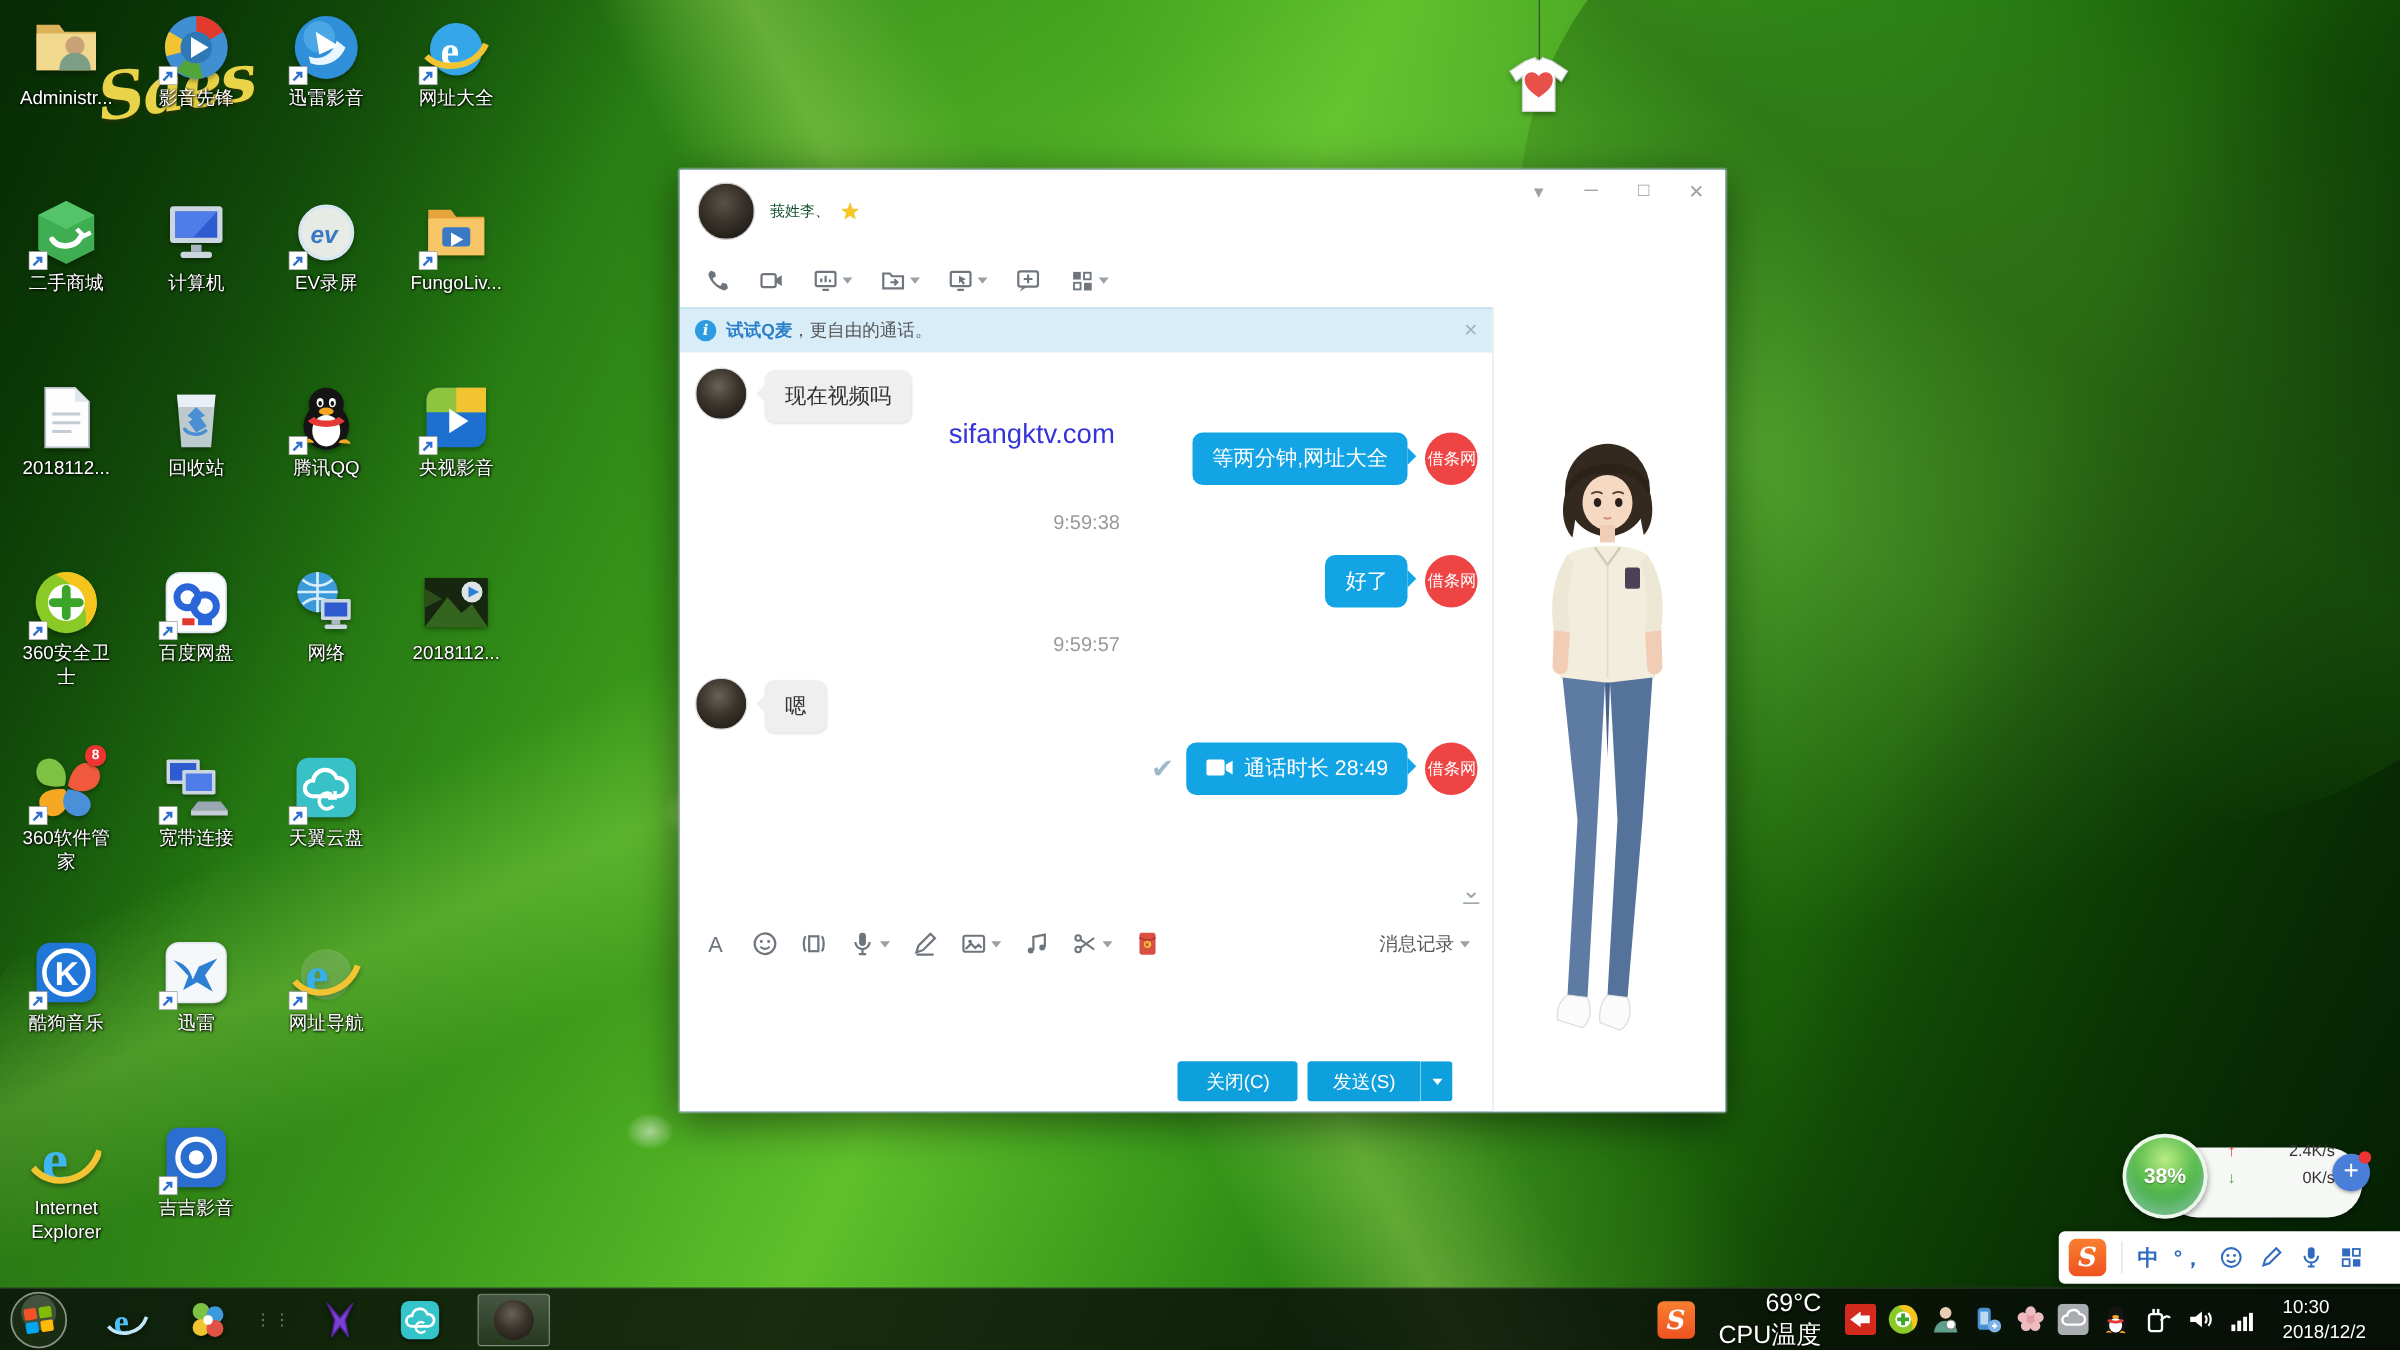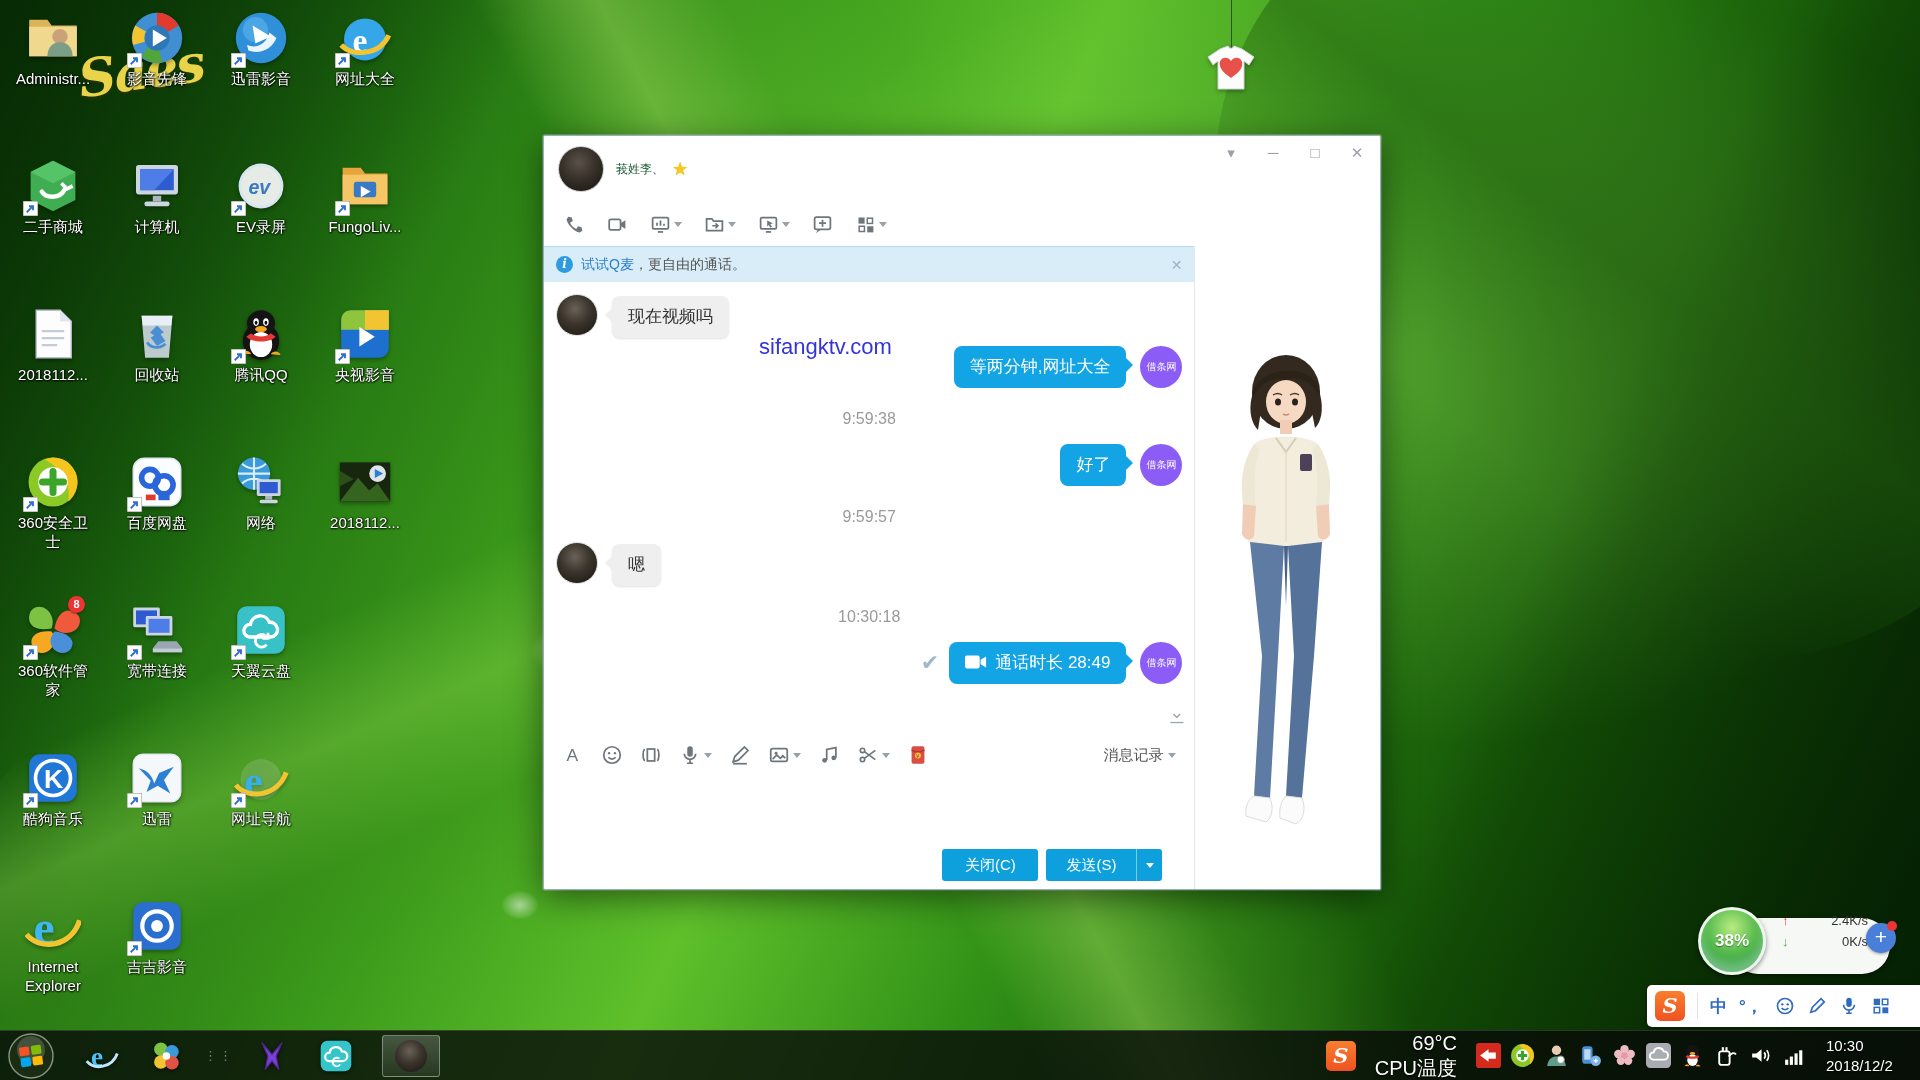--- a/index.html
+++ b/index.html
@@ -54,31 +54,31 @@
   .win-ctrls span { width:22px; text-align:center; cursor:pointer; }
   .toolbar { height:44px; display:flex; align-items:center; gap:22px; padding:0 20px; }
   .tb-item { display:flex; align-items:center; gap:3px; cursor:pointer; }
   .tb-item svg { width:21px; height:21px; }
   .caret { width:0; height:0; border-left:4px solid transparent; border-right:4px solid transparent; border-top:5px solid #98a0a8; }
   .content-row { flex:1; display:flex; min-height:0; }
   .chat-col { width:652px; display:flex; flex-direction:column; min-height:0; }
   .banner { height:36px; background:#d9edf9; border-top:1px solid #b8dcf0; display:flex; align-items:center; padding:0 12px; font-size:14px; }
   .banner .info-i { width:17px; height:17px; border-radius:50%; background:#2e9ae0; color:#fff; font-size:12px; font-weight:bold;
     text-align:center; line-height:17px; font-family:"DejaVu Serif",serif; font-style:italic; flex:0 0 auto; }
-  .banner .b-link { color:#2a7fc9; margin-left:8px; cursor:pointer; }
+  .banner .b-link { color:#2a7fc9; margin-left:8px; cursor:pointer;font-weight:bold; }
   .banner .b-rest { color:#555; }
   .banner .b-close { margin-left:auto; color:#9ab2c2; font-size:14px; cursor:pointer; }
   .messages { flex:1; position:relative; padding:4px 12px 0; overflow:hidden; }
   .watermark { position:absolute; left:215px; top:52px; font-size:22px; color:#3434d8; font-weight:500; }
   .msg-row { display:flex; align-items:flex-start; margin:8px 0; }
   .msg-row.in { justify-content:flex-start; }
   .msg-row.out { justify-content:flex-end; }
   .m-avatar { width:42px; height:42px; border-radius:50%; flex:0 0 auto; }
   .m-avatar.photo { background:radial-gradient(circle at 45% 35%, #6a6258 0%, #3a342c 45%, #17130e 100%); border:1px solid #ddd; }
-  .m-avatar.self { background:#8b5cf6; color:#fff; font-size:10px; display:flex; align-items:center; justify-content:center; letter-spacing:0; }
+  .m-avatar.self { background:#ef4444; color:#fff; font-size:13px; display:flex; align-items:center; justify-content:center; letter-spacing:0; }
   .bubble { position:relative; max-width:420px; padding:10px 16px; font-size:17px; border-radius:8px; line-height:1.3; }
   .bubble.gray { background:#efefef; color:#333; margin-left:14px; margin-top:2px; box-shadow:0 1px 2px rgba(0,0,0,.12); }
   .bubble.gray::before { content:""; position:absolute; left:-7px; top:12px; border:7px solid transparent; border-right-color:#efefef; border-left:0; }
   .bubble.blue { background:#12a4e4; color:#fff; margin-right:14px; }
   .bubble.blue::after { content:""; position:absolute; right:-7px; top:12px; border:7px solid transparent; border-left-color:#12a4e4; border-right:0; }
   .msg-time { text-align:center; color:#9a9a9a; font-size:16px; margin:22px 0 16px; }
   .call-check { align-self:center; margin-right:10px; color:#9fb9cc; font-size:22px; }
   .cam-glyph { display:inline-block; margin-right:8px; }
   .cam-glyph svg { width:22px; height:16px; vertical-align:-2px; }
   .scroll-down { position:absolute; right:10px; bottom:6px; color:#9aa6ae; font-size:18px; line-height:10px; cursor:pointer; text-align:center; }
@@ -519,21 +519,20 @@
           <div class="msg-time">9:59:38</div>
           <div class="msg-row out">
             <div class="bubble blue">好了</div>
             <div class="m-avatar self">借条网</div>
           </div>
           <div class="msg-time">9:59:57</div>
           <div class="msg-row in">
             <div class="m-avatar photo"></div>
             <div class="bubble gray">嗯</div>
           </div>
-          <div class="msg-time">10:30:18</div>
           <div class="msg-row out">
             <span class="call-check">✔</span>
             <div class="bubble blue"><span class="cam-glyph"><svg viewBox="0 0 24 16">
                   <rect x="0" y="1" width="16" height="14" rx="2" fill="#fff"></rect>
                   <path d="M17 5.5L23 2v12l-6-3.5z" fill="#fff"></path>
                 </svg></span>通话时长 28:49</div>
             <div class="m-avatar self">借条网</div>
           </div>
           <div class="scroll-down">⌄<br>─</div>
       </div>

